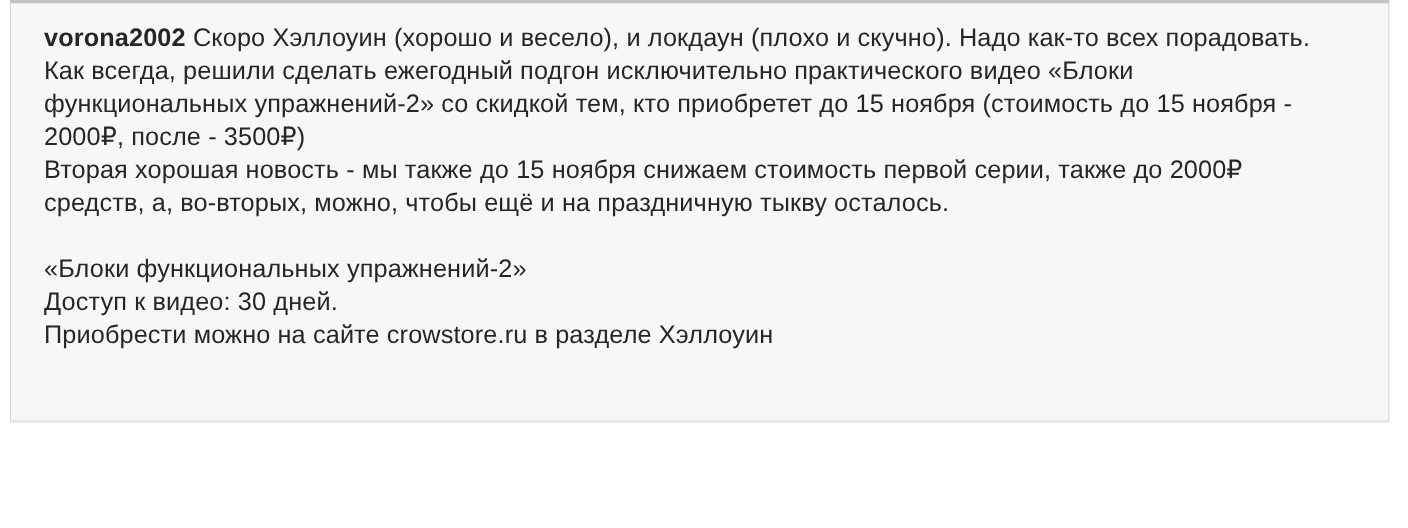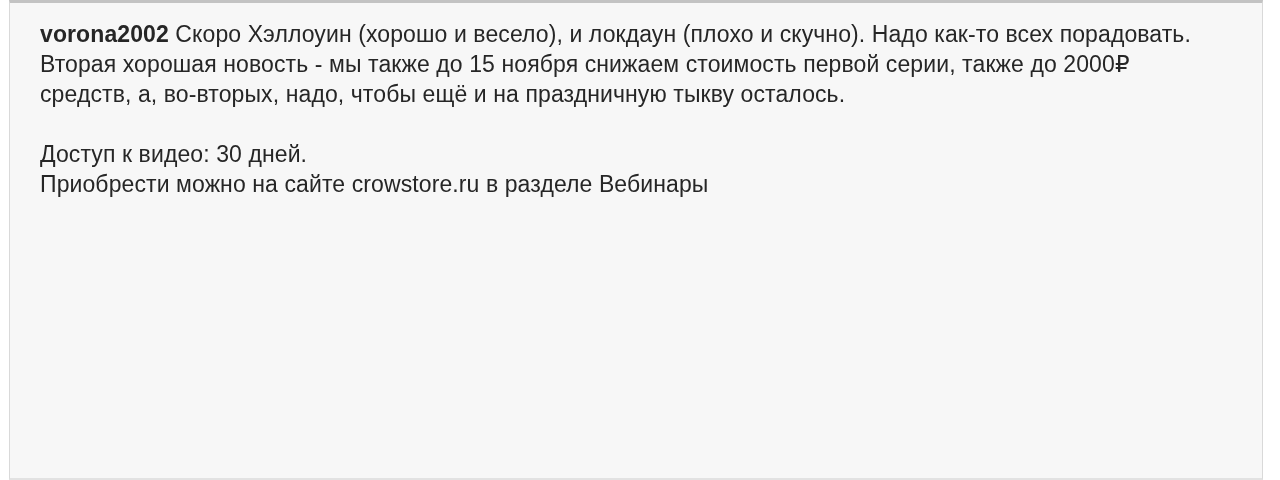--- a/index.html
+++ b/index.html
@@ -15,21 +15,21 @@
     position: relative;
     width: 1280px;
     height: 480px;
     background: #ffffff;
   }
   .caption-panel {
     position: absolute;
     left: 9px;
     top: 0;
     width: 1254px;
-    height: 480px;
+    height: 384px;
     box-sizing: border-box;
     background: #f7f7f7;
     border-left: 1px solid #d9d9d9;
     border-right: 1px solid #d9d9d9;
     border-top: 3px solid #c3c3c3;
     border-bottom: 2px solid #e2e2e2;
   }
   .caption {
     padding: 16px 28px 0 30px;
     font-size: 23px;
@@ -50,20 +50,24 @@
 </style>
 </head>
 <body>
 
 <div class="page">
   <div class="caption-panel">
     <div class="caption">
       <div class="line">
         <span class="username">vorona2002</span><span> </span><span>Скоро Хэллоуин (хорошо и весело), и локдаун (плохо и скучно). Надо как-то всех порадовать.</span>
       </div>
+      <div class="line">Как всегда, решили сделать ежегодный подгон исключительно практического видео «Блоки</div>
+      <div class="line">функциональных упражнений-2» со скидкой тем, кто приобретет до 15 ноября (стоимость до 15 ноября -</div>
+      <div class="line">2000₽, после - 3500₽)</div>
       <div class="line">Вторая хорошая новость - мы также до 15 ноября снижаем стоимость первой серии, также до 2000₽</div>
-      <div class="line">средств, а, во-вторых, надо, чтобы ещё и на праздничную тыкву осталось.</div>
+      <div class="line">средств, а, во-вторых, можно, чтобы ещё и на праздничную тыкву осталось.</div>
       <div class="line"></div>
+      <div class="line">«Блоки функциональных упражнений-2»</div>
       <div class="line">Доступ к видео: 30 дней.</div>
-      <div class="line">Приобрести можно на сайте crowstore.ru в разделе Вебинары</div>
+      <div class="line">Приобрести можно на сайте crowstore.ru в разделе Хэллоуин</div>
     </div>
   </div>
 </div>
 
 </body></html>

